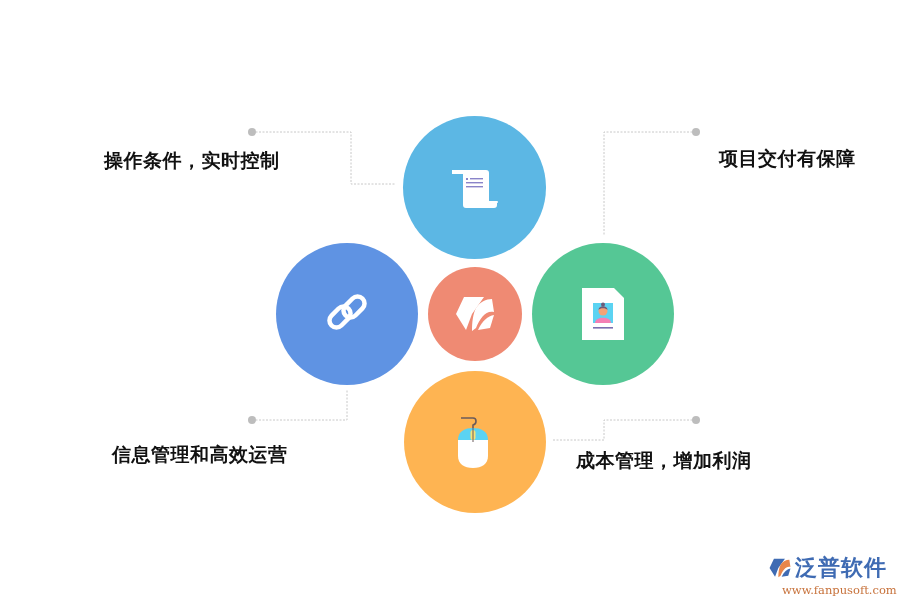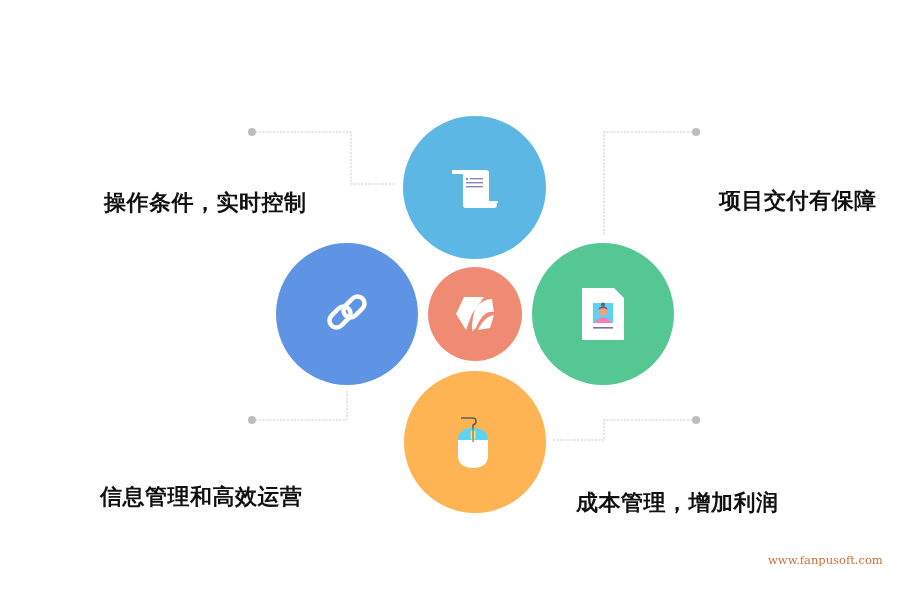--- a/index.html
+++ b/index.html
@@ -1,23 +1,23 @@
 <!DOCTYPE html>
 <html><head>
 <meta charset="utf-8">
 <style>
   html, body { margin:0; padding:0; }
   body { width:900px; height:600px; background:#ffffff; position:relative; overflow:hidden;
          font-family:"DejaVu Sans", "Liberation Sans", sans-serif; }
   .circle { position:absolute; border-radius:50%; display:flex; align-items:center; justify-content:center; }
-  .label { position:absolute; font-size:22px; font-weight:bold; color:#111; white-space:nowrap; letter-spacing:0.5px;margin-top:40px; }
+  .label { position:absolute; font-size:19px; font-weight:bold; color:#111; white-space:nowrap; letter-spacing:0.5px; }
   svg.lines { position:absolute; left:0; top:0; }
   .logo { position:absolute; left:768px; top:553px; width:128px; }
   .logo-name { font-size:22px; color:#3f6bb3; font-weight:bold; letter-spacing:1px; display:flex; align-items:center; }
-  .logo-url { font-family:"DejaVu Serif", "Liberation Serif", serif; font-size:11.5px; color:#c7713a; margin-left:0; }
+  .logo-url { font-family:"DejaVu Serif", "Liberation Serif", serif; font-size:11.5px; color:#c7713a; margin-left:14px; }
 </style>
 </head>
 <body>
 
 <svg class="lines" width="900" height="600">
   <g fill="none" stroke="#c8c8c8" stroke-width="1" stroke-dasharray="2,1.5">
     <polyline points="252,132 351,132 351,184 395,184"></polyline>
     <polyline points="696,132 604,132 604,236"></polyline>
     <polyline points="252,420 347,420 347,390"></polyline>
     <polyline points="696,420 604,420 604,440 552,440"></polyline>
@@ -25,21 +25,21 @@
   <g fill="#bdbdbd">
     <circle cx="252" cy="132" r="4"></circle>
     <circle cx="696" cy="132" r="4"></circle>
     <circle cx="252" cy="420" r="4"></circle>
     <circle cx="696" cy="420" r="4"></circle>
   </g>
 </svg>
 
 <div class="label" style="left:104px; top:148px;">操作条件，实时控制</div>
 <div class="label" style="left:719px; top:146px;">项目交付有保障</div>
-<div class="label" style="left:100px; top:442px;">信息管理和高效运营</div>
+<div class="label" style="left:112px; top:442px;">信息管理和高效运营</div>
 <div class="label" style="left:576px; top:448px;">成本管理，增加利润</div>
 
 <div class="circle" style="left:403px; top:116px; width:143px; height:143px; background:#5cb7e4;">
   <svg width="50" height="40" viewBox="0 0 50 40">
     <path d="M2 2 H36 a3 3 0 0 1 3 3 V33 H47 a1 1 0 0 1 0 2 v2 a3 3 0 0 1 -3 3 H16 a3 3 0 0 1 -3 -3 V6 H2 Z" fill="#ffffff"></path>
     <rect x="16" y="10" width="2" height="2" fill="#8a84c9"></rect>
     <rect x="20" y="10" width="13" height="1.4" fill="#8a84c9"></rect>
     <rect x="16" y="14" width="17" height="1.4" fill="#8a84c9"></rect>
     <rect x="16" y="18" width="17" height="1.4" fill="#8a84c9"></rect>
   </svg>
@@ -79,14 +79,22 @@
   <svg width="40" height="56" viewBox="0 0 40 56">
     <path d="M6 4 H18 C22 4 22 10 18 11 V16" fill="none" stroke="#6b5b5b" stroke-width="1.6"></path>
     <path d="M3 26 C3 17 10 14 18 14 C26 14 33 17 33 26 Z" fill="#5bd3f2"></path>
     <path d="M3 26 H33 V42 C33 50 27 54 18 54 C9 54 3 50 3 42 Z" fill="#ffffff"></path>
     <rect x="15.5" y="16" width="5" height="10" rx="2.5" fill="#f6e27a"></rect>
     <line x1="18" y1="14" x2="18" y2="28" stroke="#6b5b5b" stroke-width="1"></line>
   </svg>
 </div>
 
 <div class="logo">
+  <div class="logo-name">
+    <svg width="24" height="22" viewBox="0 0 42 40" style="margin-right:3px">
+      <path d="M10 3 L30 3 L18 20 L12 36 L2 20 Z" fill="#3f6bb3"></path>
+      <path d="M22 14 C26 8 32 5 38 5 L40 18 C32 16 26 24 22 34 L18 37 C18 28 19 20 22 14 Z" fill="#e9864a"></path>
+      <path d="M24 36 C28 27 34 22 40 21 L36 34 Z" fill="#3f6bb3"></path>
+    </svg>
+    <span>泛普软件</span>
+  </div>
   <div class="logo-url">www.fanpusoft.com</div>
 </div>
 
 </body></html>

